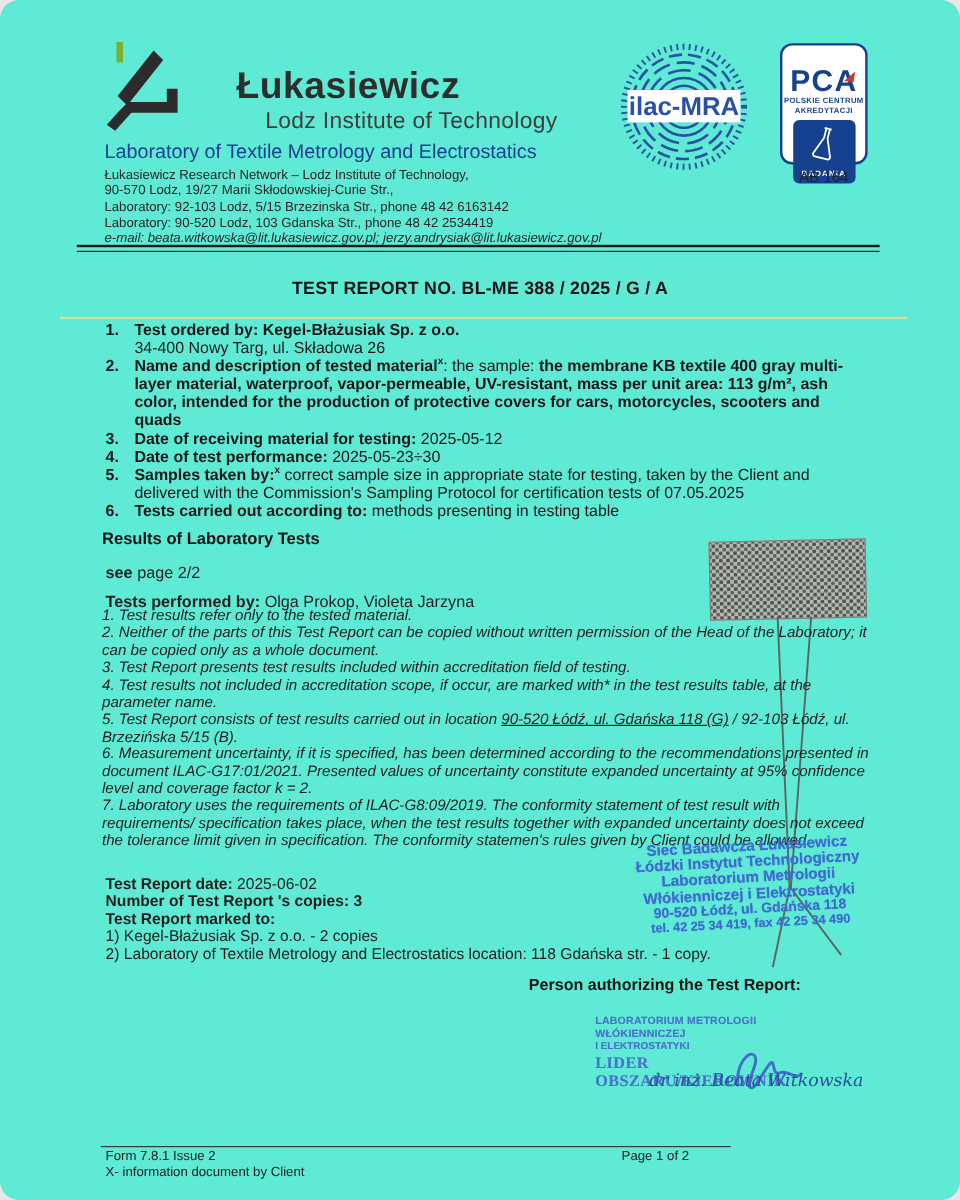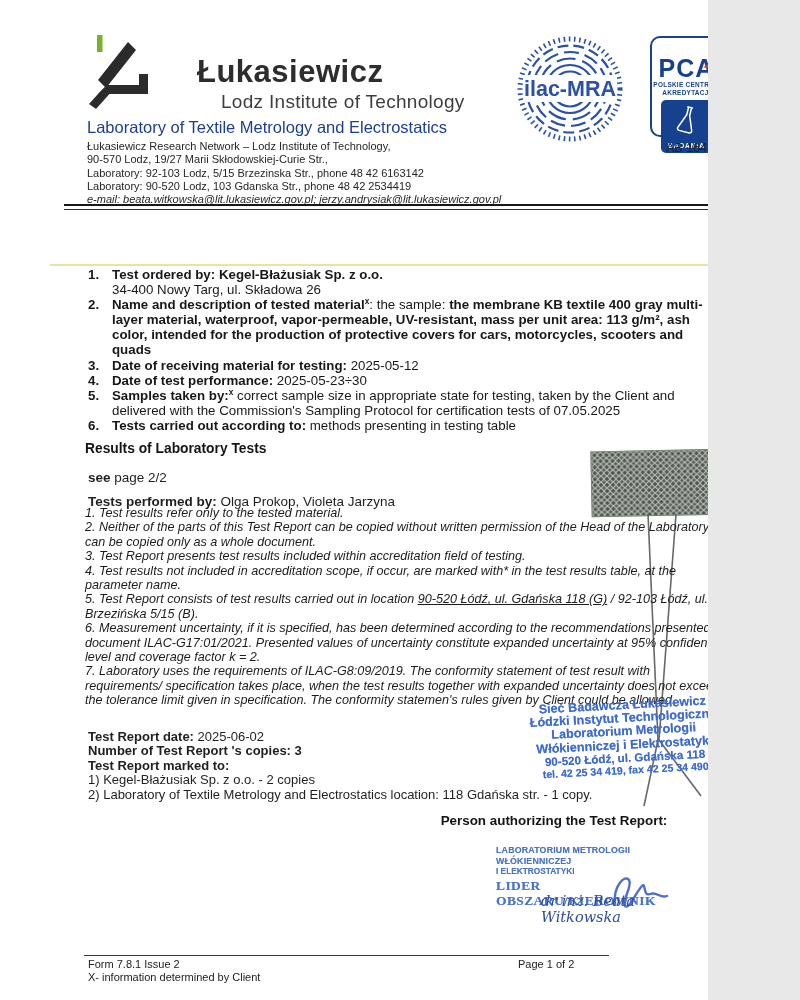--- a/index.html
+++ b/index.html
@@ -1,17 +1,17 @@
 <!DOCTYPE html>
 <html><head>
 <meta charset="utf-8">
 <style>
   html,body{margin:0;padding:0;background:#e8e8e8;}
-  .page{position:relative;width:708px;height:1000px;background:#ffffff;overflow:hidden;
-        font-family:"Liberation Sans",sans-serif;color:#1f1f1f;}
+  .page{position:relative;width:800px;height:1000px;background:#5eead4;overflow:hidden;
+        font-family:"Liberation Sans",sans-serif;color:#1f1f1f;border-radius:16px;}
   .b{font-weight:bold}
   .u{text-decoration:underline}
   sup{font-size:62%;vertical-align:super;line-height:0}
 
   
   .logo-svg{position:absolute;left:84px;top:30px;width:104px;height:84px}
   .brand{position:absolute;left:197px;top:54px;font-size:31px;font-weight:bold;color:#2d2d2d;letter-spacing:.5px}
   .brand-sub{position:absolute;left:221px;top:91px;font-size:19px;color:#3e3e3e;letter-spacing:.3px}
   .lab-title{position:absolute;left:87px;top:118px;font-size:16.5px;font-weight:normal;color:#1c3e92}
   .addr{position:absolute;left:87px;top:140px;font-size:11px;line-height:13.3px;color:#262626}
@@ -136,20 +136,21 @@
   <div class="lab-title">Laboratory of Textile Metrology and Electrostatics</div>
   <div class="addr">
     <div>Łukasiewicz Research Network – Lodz Institute of Technology,</div>
     <div>90-570 Lodz, 19/27 Marii Skłodowskiej-Curie Str.,</div>
     <div>Laboratory: 92-103 Lodz, 5/15 Brzezinska Str., phone 48 42 6163142</div>
     <div>Laboratory: 90-520  Lodz, 103 Gdanska Str., phone 48 42 2534419</div>
     <div class="email">e-mail:  beata.witkowska@lit.lukasiewicz.gov.pl;  jerzy.andrysiak@lit.lukasiewicz.gov.pl</div>
   </div>
   <div class="rule-double"></div>
 
+  <div class="report-title">TEST REPORT NO.  BL-ME 388 / 2025 / G / A</div>
   <div class="yellow-line"></div>
 
   <div class="items">
     <div class="item">
       <span class="num">1.</span>
       <span class="body"><span class="b">Test ordered by: Kegel-Błażusiak Sp. z o.o.</span><br><span>34-400 Nowy Targ, ul. Składowa 26</span></span>
     </div>
     <div class="item">
       <span class="num">2.</span>
       <span class="body"><span class="b">Name and description of tested material</span><sup class="b">x</sup><span>: the sample: </span><span class="b">the membrane KB textile 400 gray multi-layer material, waterproof, vapor-permeable, UV-resistant, mass per unit area: 113 g/m², ash color, intended for the production of protective covers for cars, motorcycles, scooters and quads</span></span>
@@ -217,15 +218,15 @@
     <div class="t3">LIDER OBSZARU/KIEROWNIK</div>
   </div>
   <svg class="sig-squiggle" viewBox="0 0 64 40">
     <path d="M6 32 C4 14 16 2 20 8 C24 14 12 30 16 34 C20 38 27 20 33 14 C37 10 34 25 41 22 C48 19 51 27 58 24" stroke="#3f63c6" stroke-width="2.4" fill="none" opacity=".92" stroke-linecap="round"></path>
   </svg>
   <div class="sig-name">dr inż. Beata Witkowska</div>
 
   <div class="footer-rule"></div>
   <div class="footer-form">Form 7.8.1   Issue 2</div>
   <div class="footer-page">Page 1 of  2</div>
-  <div class="footer-x">X- information determined by Client</div>
+  <div class="footer-x">X- information document by Client</div>
 
 </div>
 
 </body></html>

